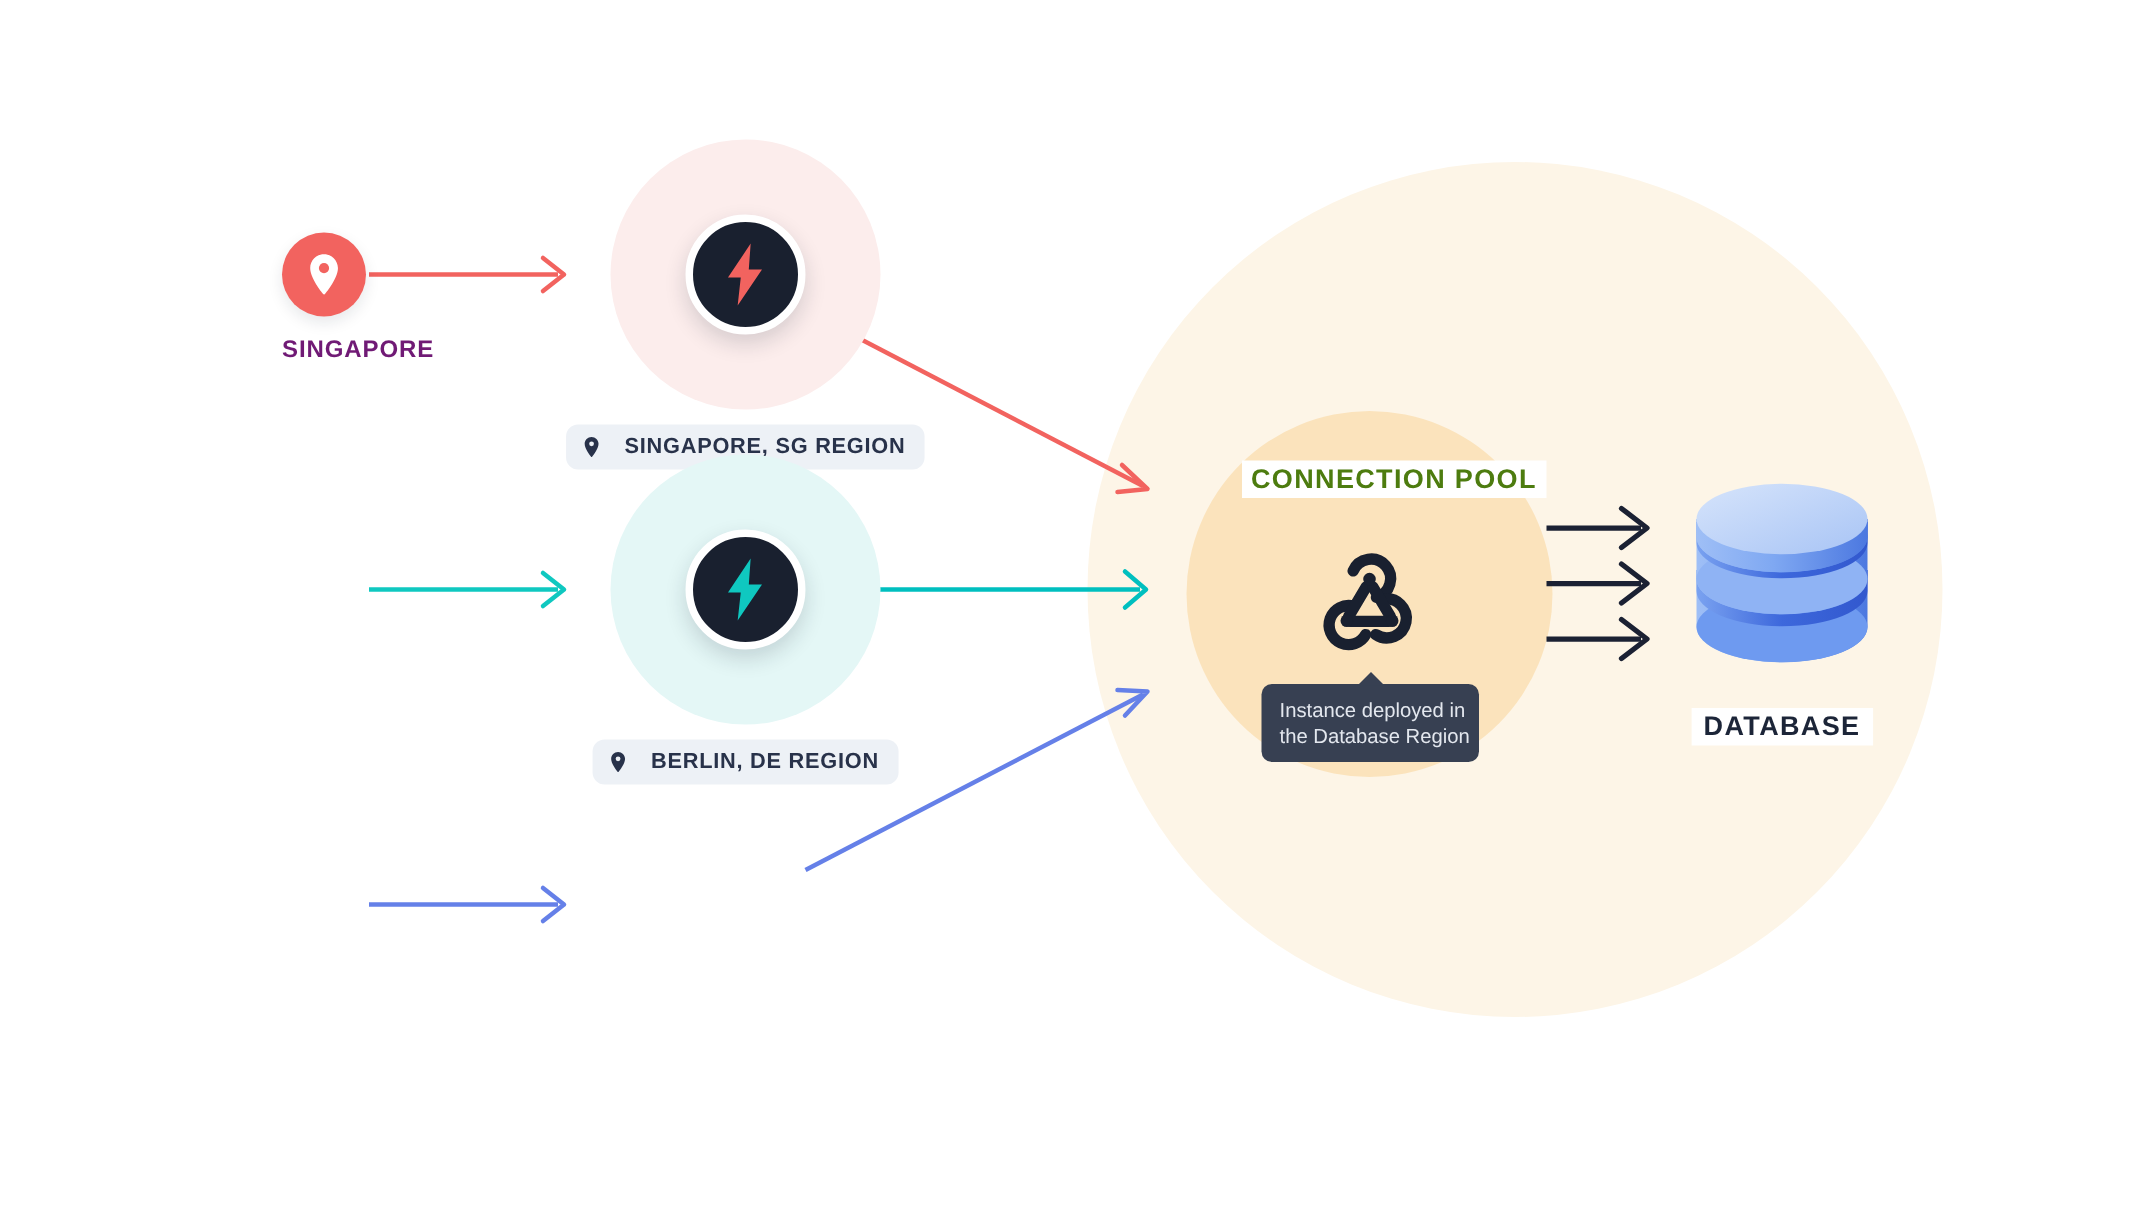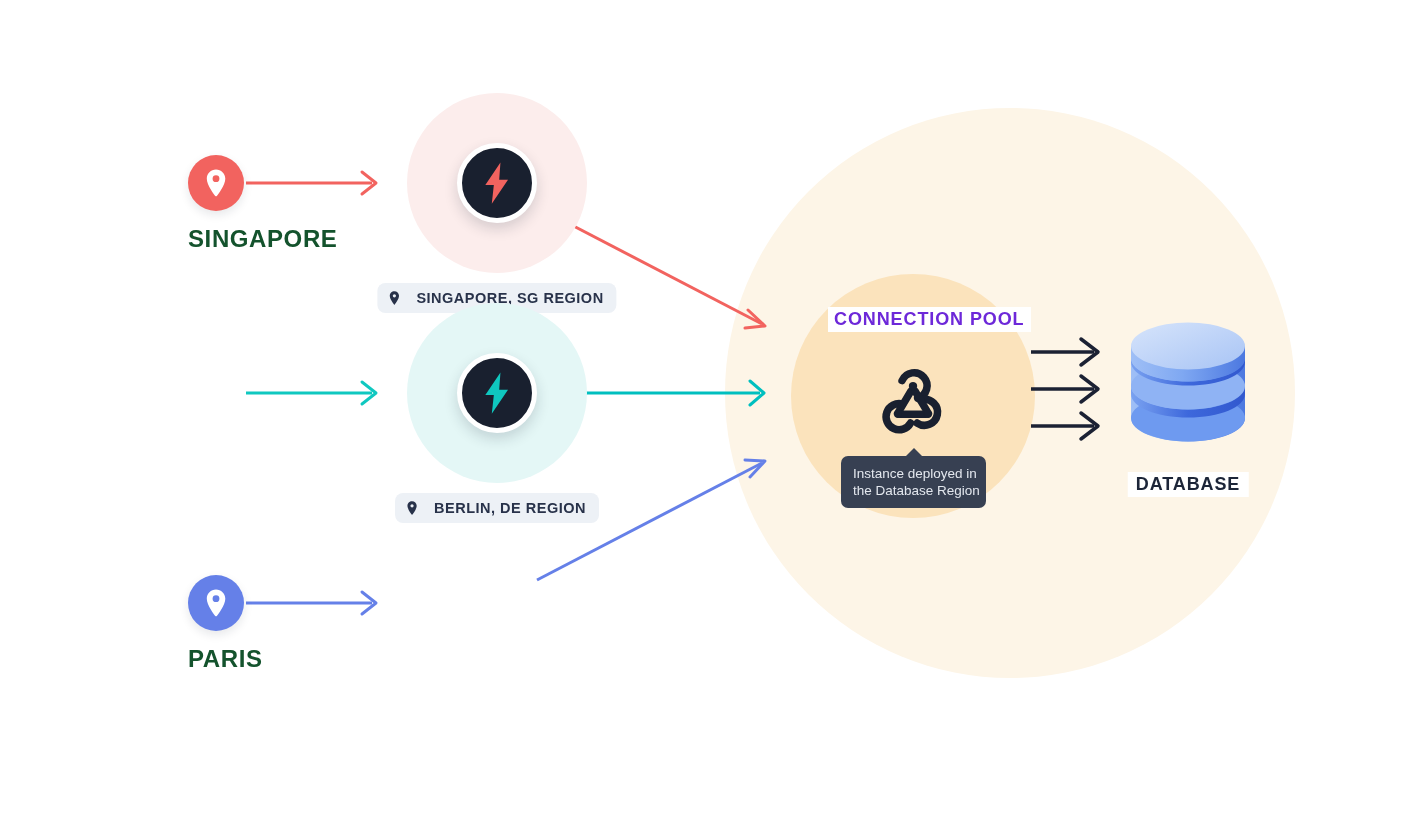--- a/index.html
+++ b/index.html
@@ -42,24 +42,24 @@
     height: 56px;
     border-radius: 50%;
     display: flex;
     align-items: center;
     justify-content: center;
     box-shadow: 0 4px 10px rgba(20,30,50,0.10);
   }
   .pin-circle svg { display: block; }
   .city-label {
     margin-top: 14px;
-    font-size: 24px;
+    font-size: 16px;
     font-weight: bold;
     letter-spacing: 0.6px;
-    color: #14532d;
+    color: #701a75;
     text-transform: uppercase;
     white-space: nowrap;
   }
 
   
   .region-node {
     position: absolute;
     width: 180px;
     height: 250px;
   }
@@ -112,21 +112,21 @@
   
   #pool-title {
     position: absolute;
     left: 828px;
     top: 307px;
     background: #ffffff;
     padding: 2px 6px;
     font-size: 18px;
     font-weight: bold;
     letter-spacing: 0.9px;
-    color: #6d28d9;
+    color: #4d7c0f;
     text-transform: uppercase;
     white-space: nowrap;
   }
   #pool-icon {
     position: absolute;
     left: 871px;
     top: 355px;
     width: 84px;
     height: 84px;
   }
@@ -257,29 +257,20 @@
       <div class="pin-circle" style="background:#F2635F;">
         <svg width="24" height="30" viewBox="0 0 24 30">
           <path d="M12 1.5C6.9 1.5 2.8 5.6 2.8 10.7c0 6.6 7.5 16 8.5 17.2.4.5 1.1.5 1.5 0 1-1.2 8.5-10.6 8.5-17.2C21.2 5.6 17.1 1.5 12 1.5z" fill="#ffffff"></path>
           <circle cx="12" cy="10.7" r="3.4" fill="#F2635F"></circle>
         </svg>
       </div>
       <div class="city-label">SINGAPORE</div>
     </div>
 
 
-    <div class="city-node" style="left:188px; top:575px;">
-      <div class="pin-circle" style="background:#6580E8;">
-        <svg width="24" height="30" viewBox="0 0 24 30">
-          <path d="M12 1.5C6.9 1.5 2.8 5.6 2.8 10.7c0 6.6 7.5 16 8.5 17.2.4.5 1.1.5 1.5 0 1-1.2 8.5-10.6 8.5-17.2C21.2 5.6 17.1 1.5 12 1.5z" fill="#ffffff"></path>
-          <circle cx="12" cy="10.7" r="3.4" fill="#6580E8"></circle>
-        </svg>
-      </div>
-      <div class="city-label">PARIS</div>
-    </div>
 
     <div class="region-node" style="left:407px; top:93px;">
       <div class="region-halo" style="background:#FCEDEC;"></div>
       <div class="instance-badge">
         <svg width="34" height="44" viewBox="0 0 24 32">
           <path d="M14.5 1 3.5 17.5h6.2L8.2 31 20 13.6h-6.4z" fill="#F2635F"></path>
         </svg>
       </div>
       <div class="region-pill">
         <span class="pill-pin">

